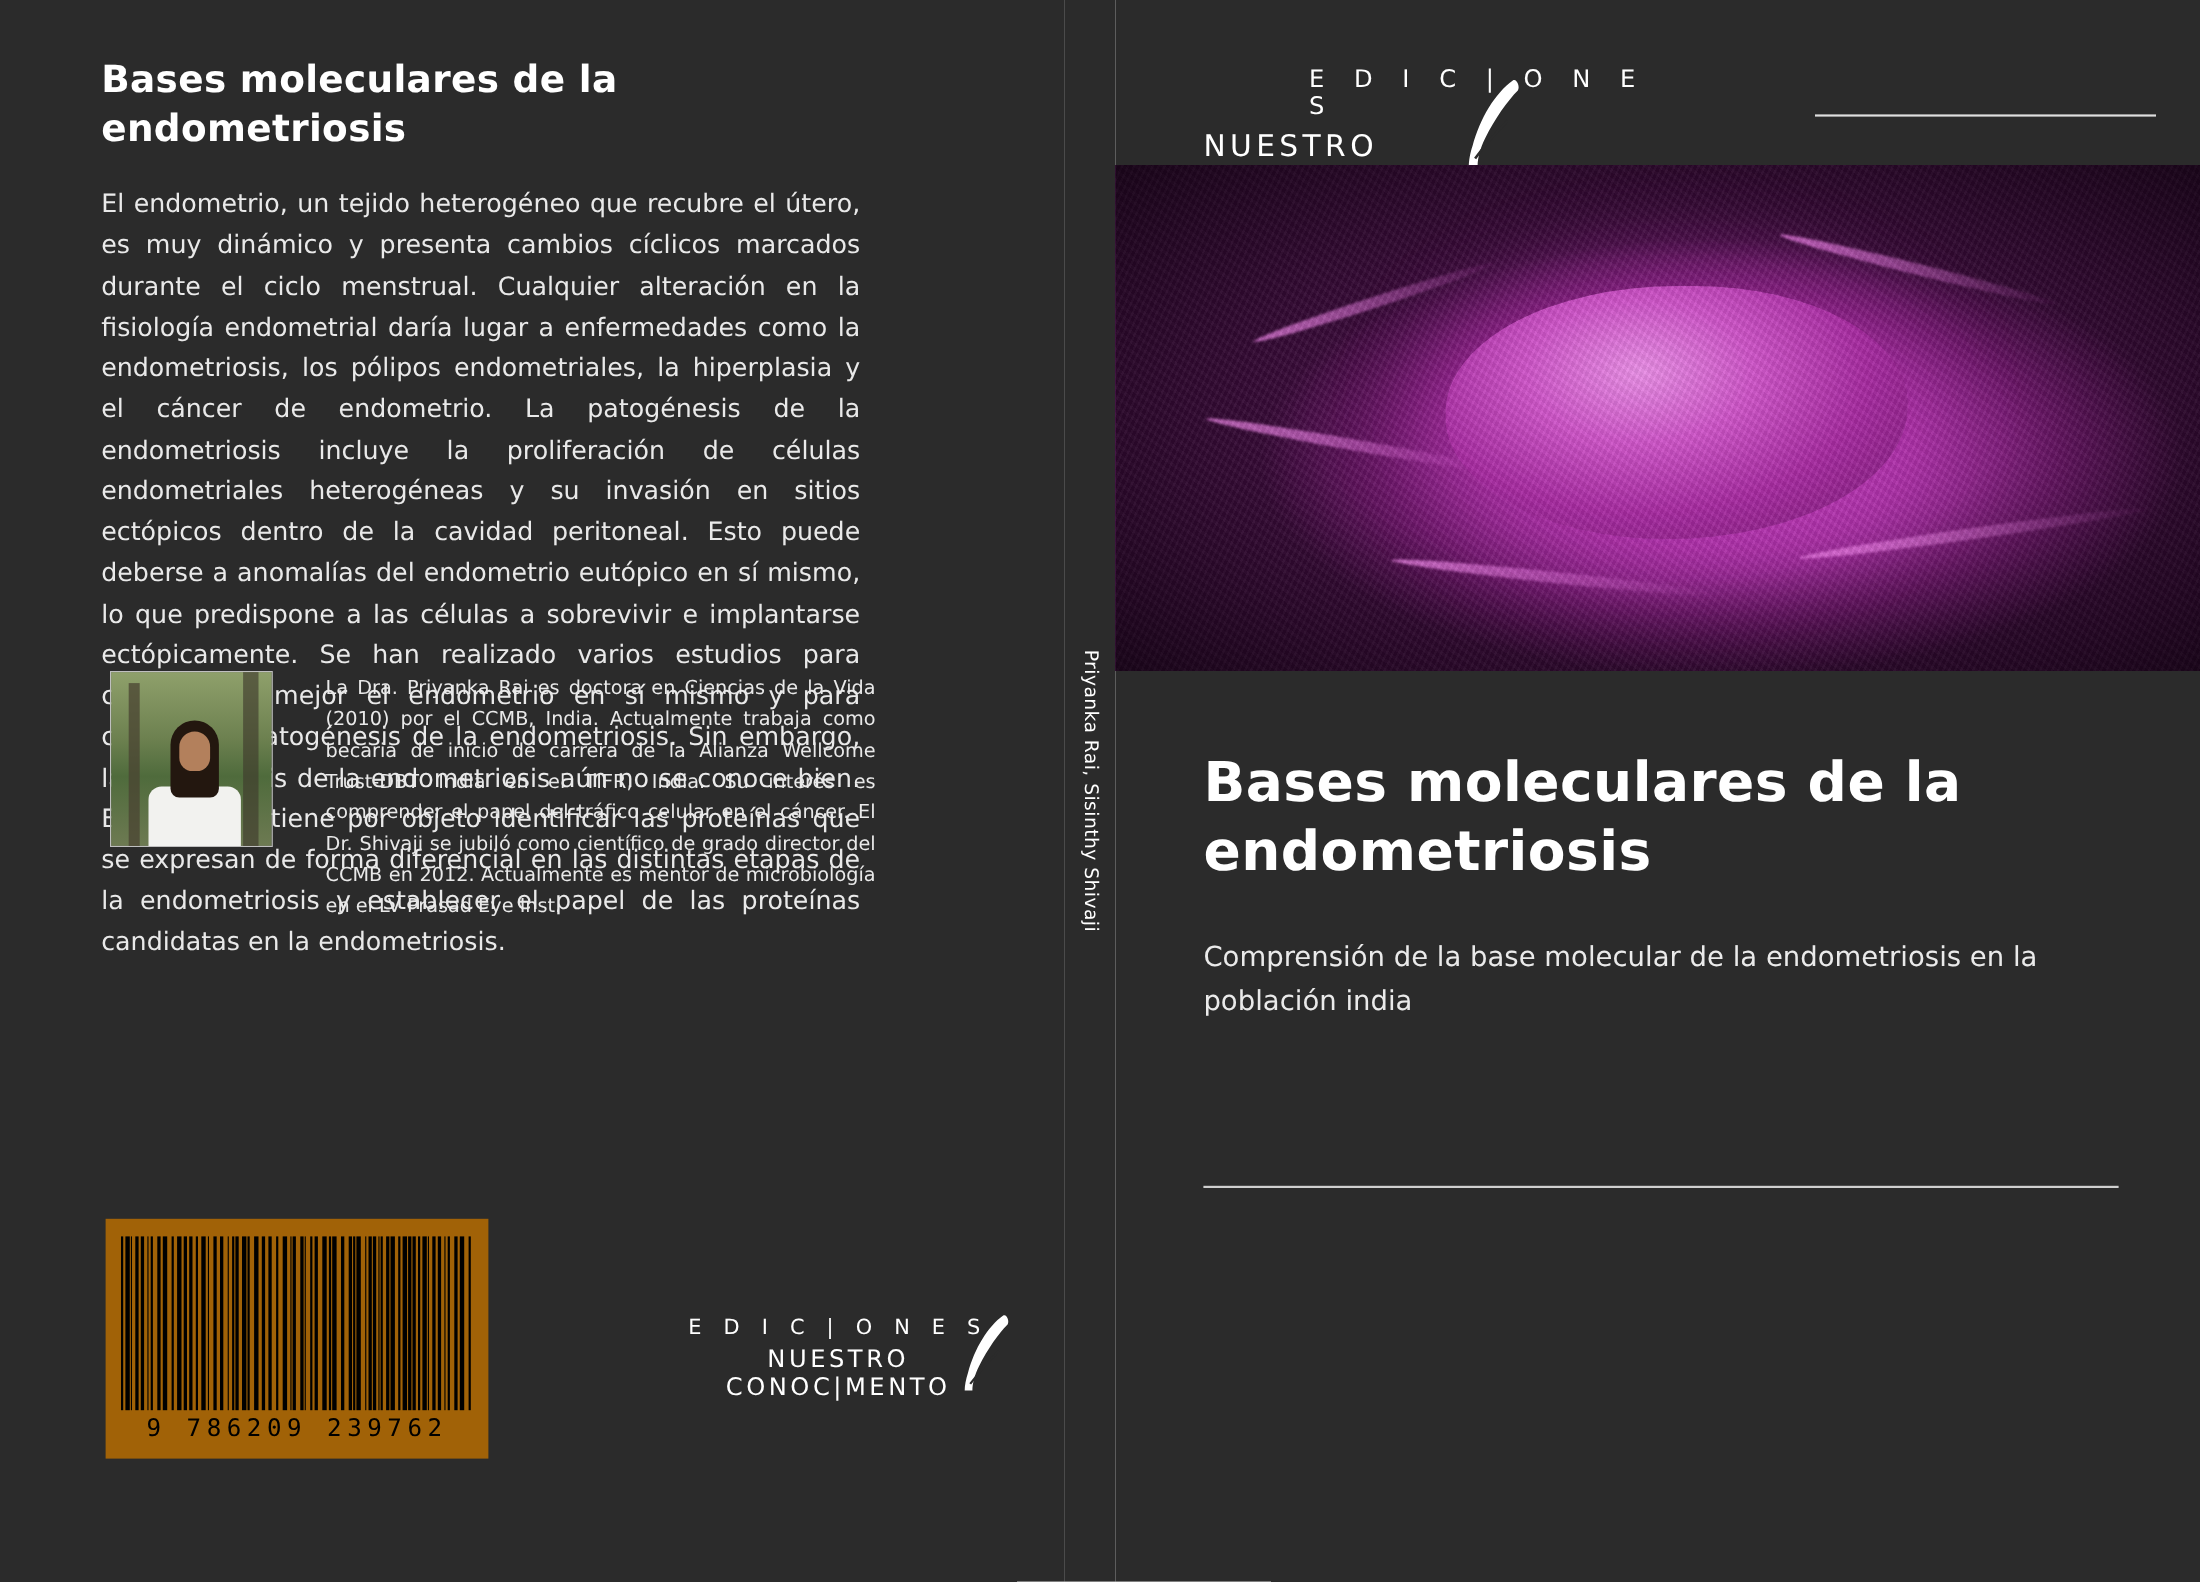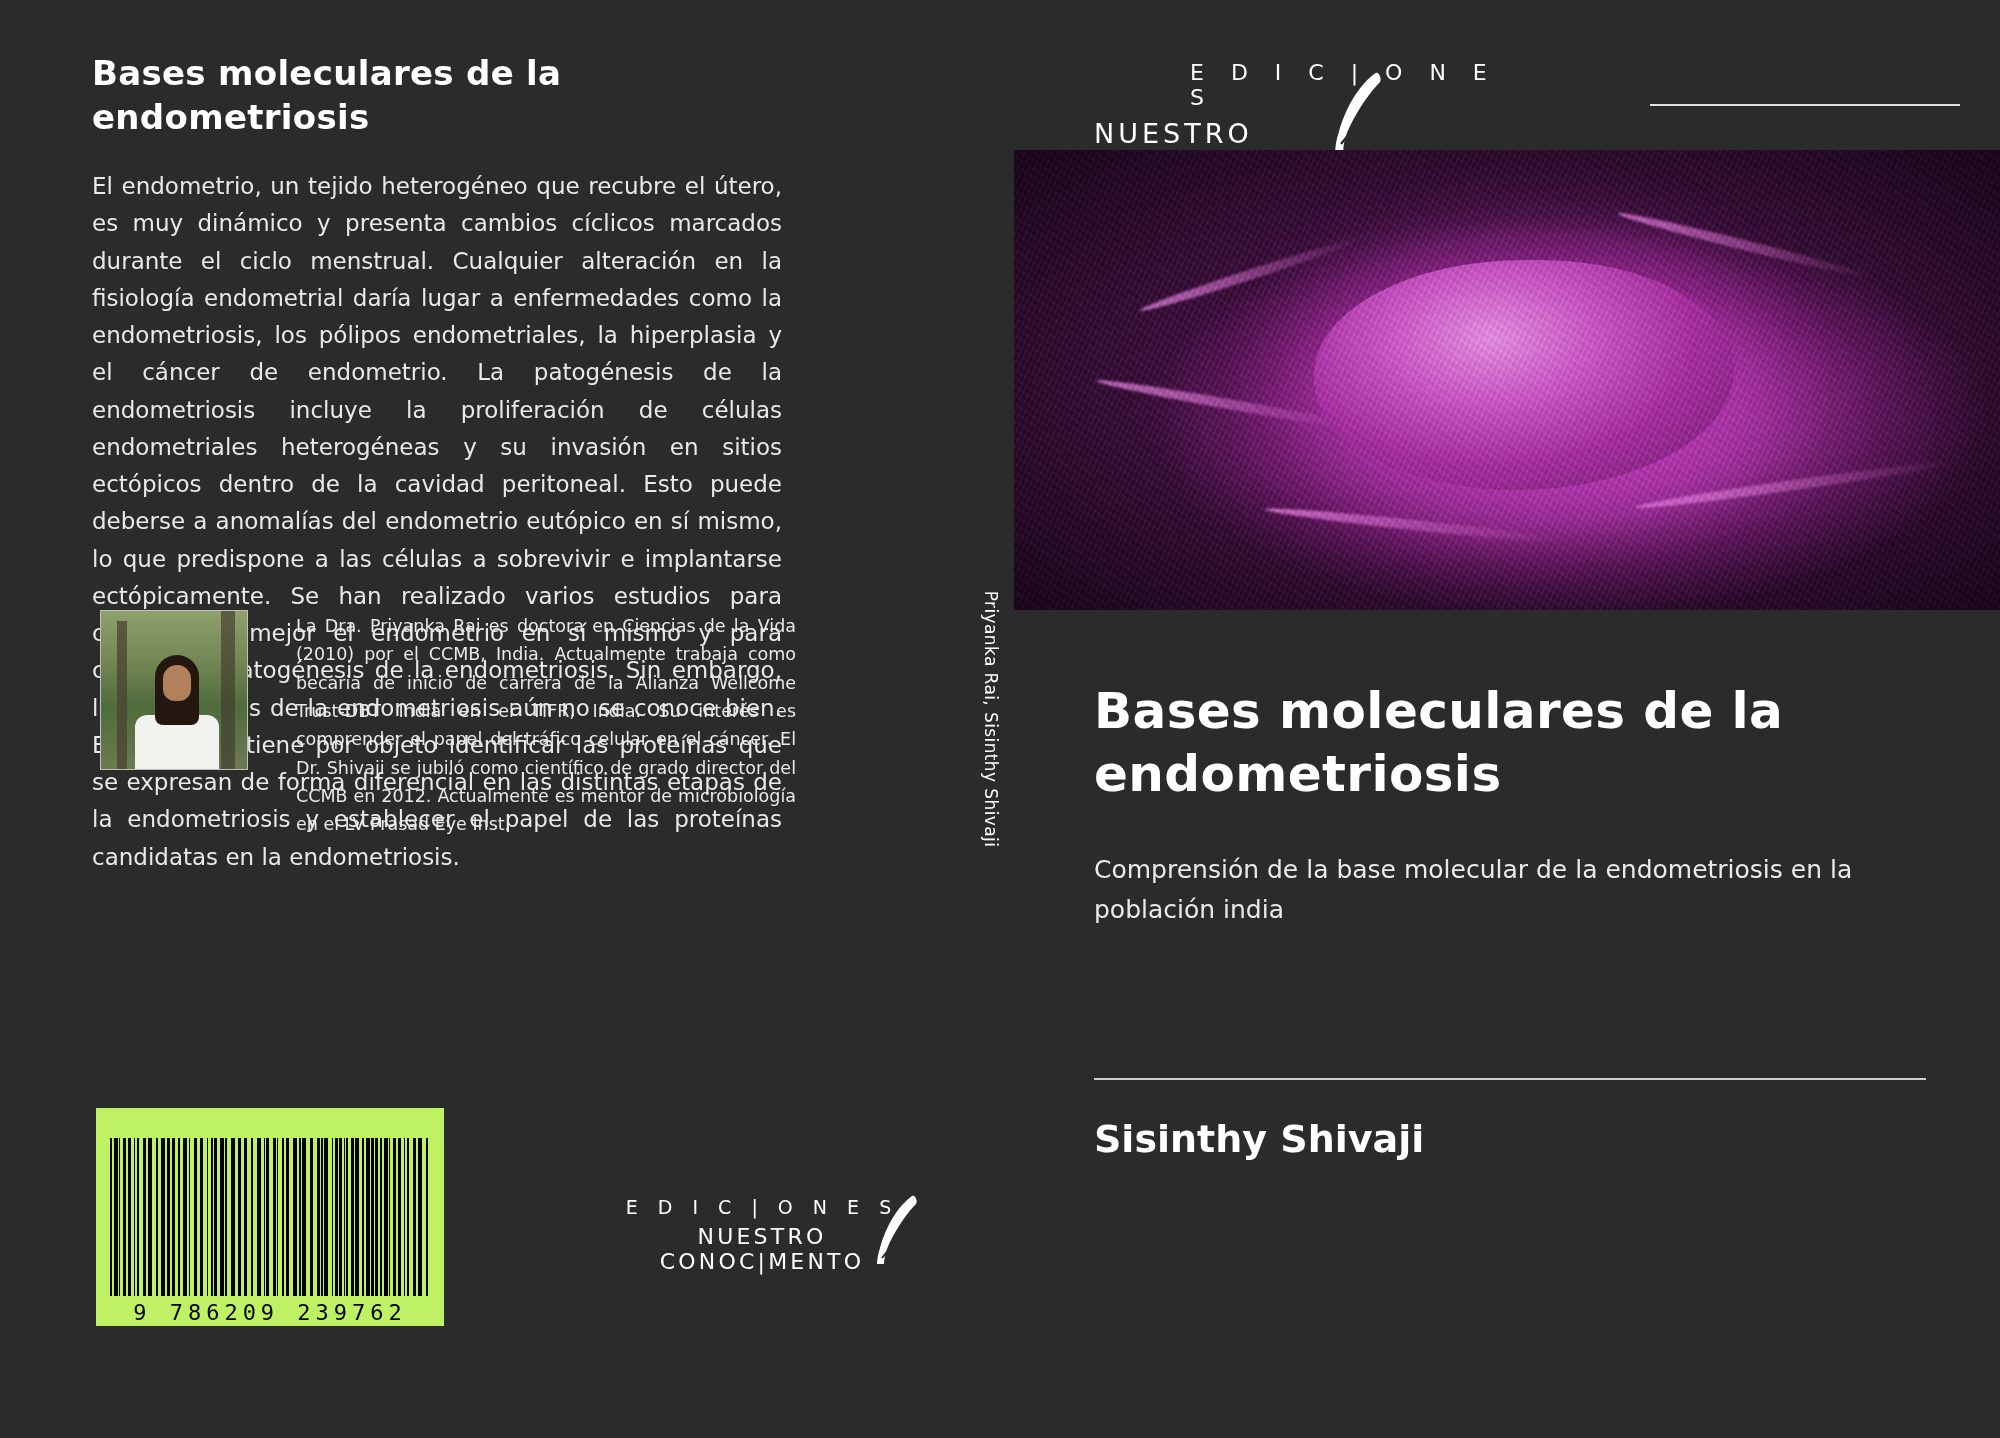--- a/index.html
+++ b/index.html
@@ -128,23 +128,23 @@
     text-align: justify;
   }
 
   
   .barcode-box {
     position: absolute;
     left: 96px;
     top: 1108px;
     width: 348px;
     height: 218px;
-    background: #bef264;
+    background: #a16207;
     box-sizing: border-box;
-    padding: 30px 14px 6px 14px;
+    padding: 16px 14px 6px 14px;
   }
   .barcode-bars {
     position: relative;
     width: 320px;
     height: 158px;
     margin: 0 auto;
   }
   .barcode-bars i {
     position: absolute;
     top: 0;
@@ -449,17 +449,16 @@
       <span class="grain"></span>
       <span class="vignette"></span>
     </div>
 
     <div class="front-title">Bases moleculares de la endometriosis</div>
     <div class="front-subtitle">Comprensión de la base molecular de la endometriosis en la población india</div>
 
     <div class="front-rule"></div>
 
     <div class="front-authors">
-      <div>Sisinthy Shivaji</div>
     </div>
   </div>
 
 </div>
 
 </body></html>

